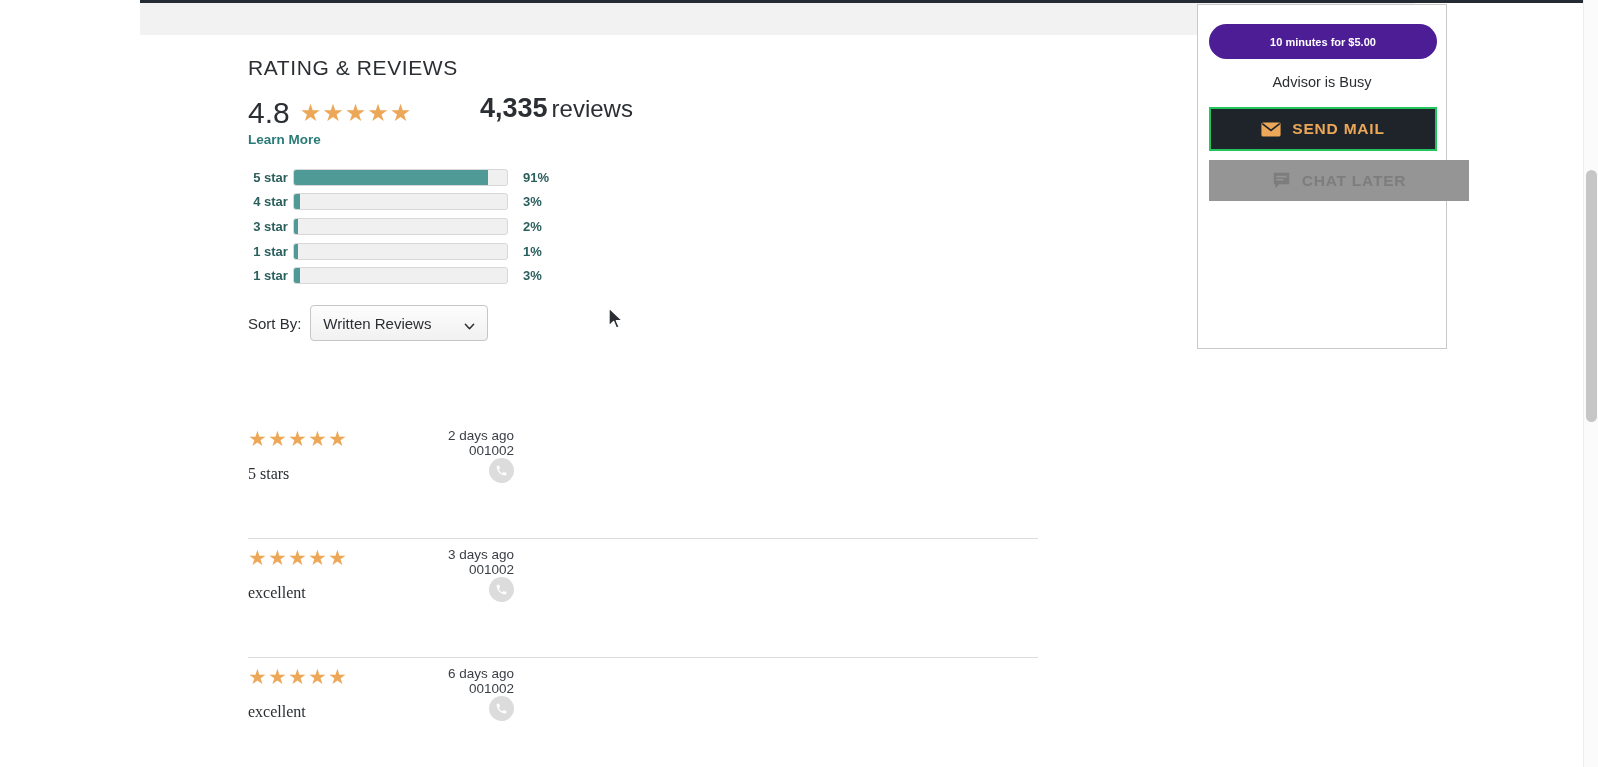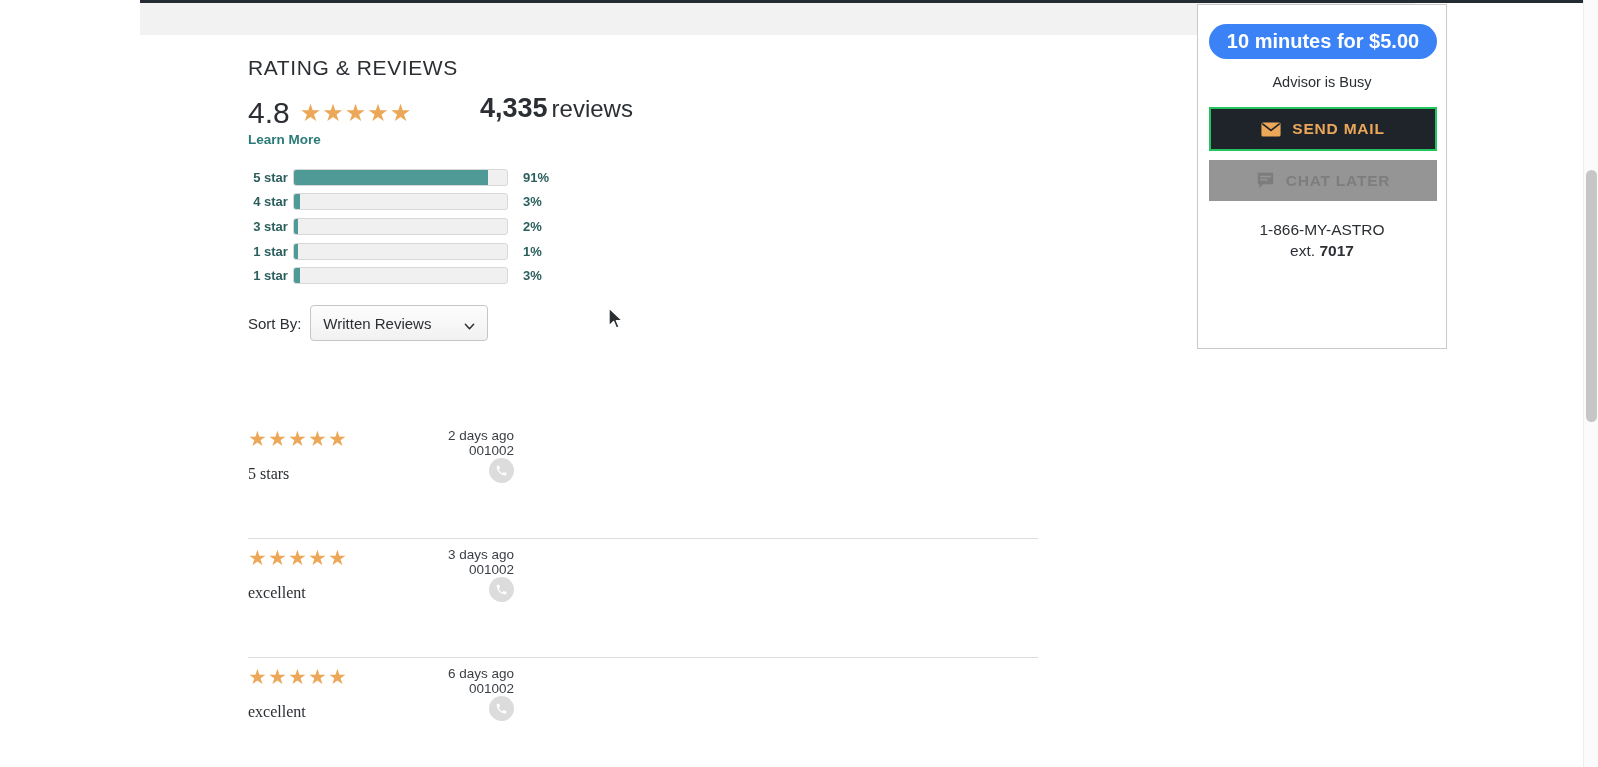--- a/index.html
+++ b/index.html
@@ -266,24 +266,24 @@
     height: 345px;
     background: #ffffff;
     border: 1px solid #c9c9c9;
     padding: 0;
   }
   .promo-inner { padding: 19px 11px 0 11px; }
 
   .promo-cta {
     width: 228px;
     height: 35px;
-    background: #3b82f6;
+    background: #4c1d95;
     border-radius: 18px;
     color: #ffffff;
-    font-size: 20px;
+    font-size: 11px;
     font-weight: 700;
     display: flex;
     align-items: center;
     justify-content: center;
     cursor: pointer;
     border: none;
     font-family: "Liberation Sans", sans-serif;
   }
   .promo-price {
     text-align: center;
@@ -314,21 +314,21 @@
     font-weight: 600;
     letter-spacing: 0.8px;
     display: flex;
     align-items: center;
     justify-content: center;
     cursor: pointer;
     font-family: "Liberation Sans", sans-serif;
   }
   .btn-chat {
     margin-top: 9px;
-    width: 228px;
+    width: 260px;
     height: 41px;
     background: #959595;
     border: none;
     color: #7d7d7d;
     font-size: 15.5px;
     font-weight: 600;
     letter-spacing: 0.8px;
     display: flex;
     align-items: center;
     justify-content: center;
@@ -532,25 +532,20 @@
       <button class="btn-chat">
         <span class="btn-icon">
           <svg viewBox="0 0 24 22" width="19" height="17">
               <path d="M2 1h20v15H9l-5 5v-5H2z" fill="#7d7d7d"></path>
               <path d="M6 6h12M6 10h8" stroke="#959595" stroke-width="2" stroke-linecap="round"></path>
             </svg>
         </span>
         <span>CHAT LATER</span>
       </button>
 
-      <div class="promo-phone">
-        <span>1-866-MY-ASTRO</span><br>
-        <span>ext.</span>
-        <span class="ext-num">7017</span>
-      </div>
 
     </div>
   </div>
 
 </div>
 
 <div class="scrollbar-track">
   <div class="scrollbar-thumb"></div>
 </div>
 

